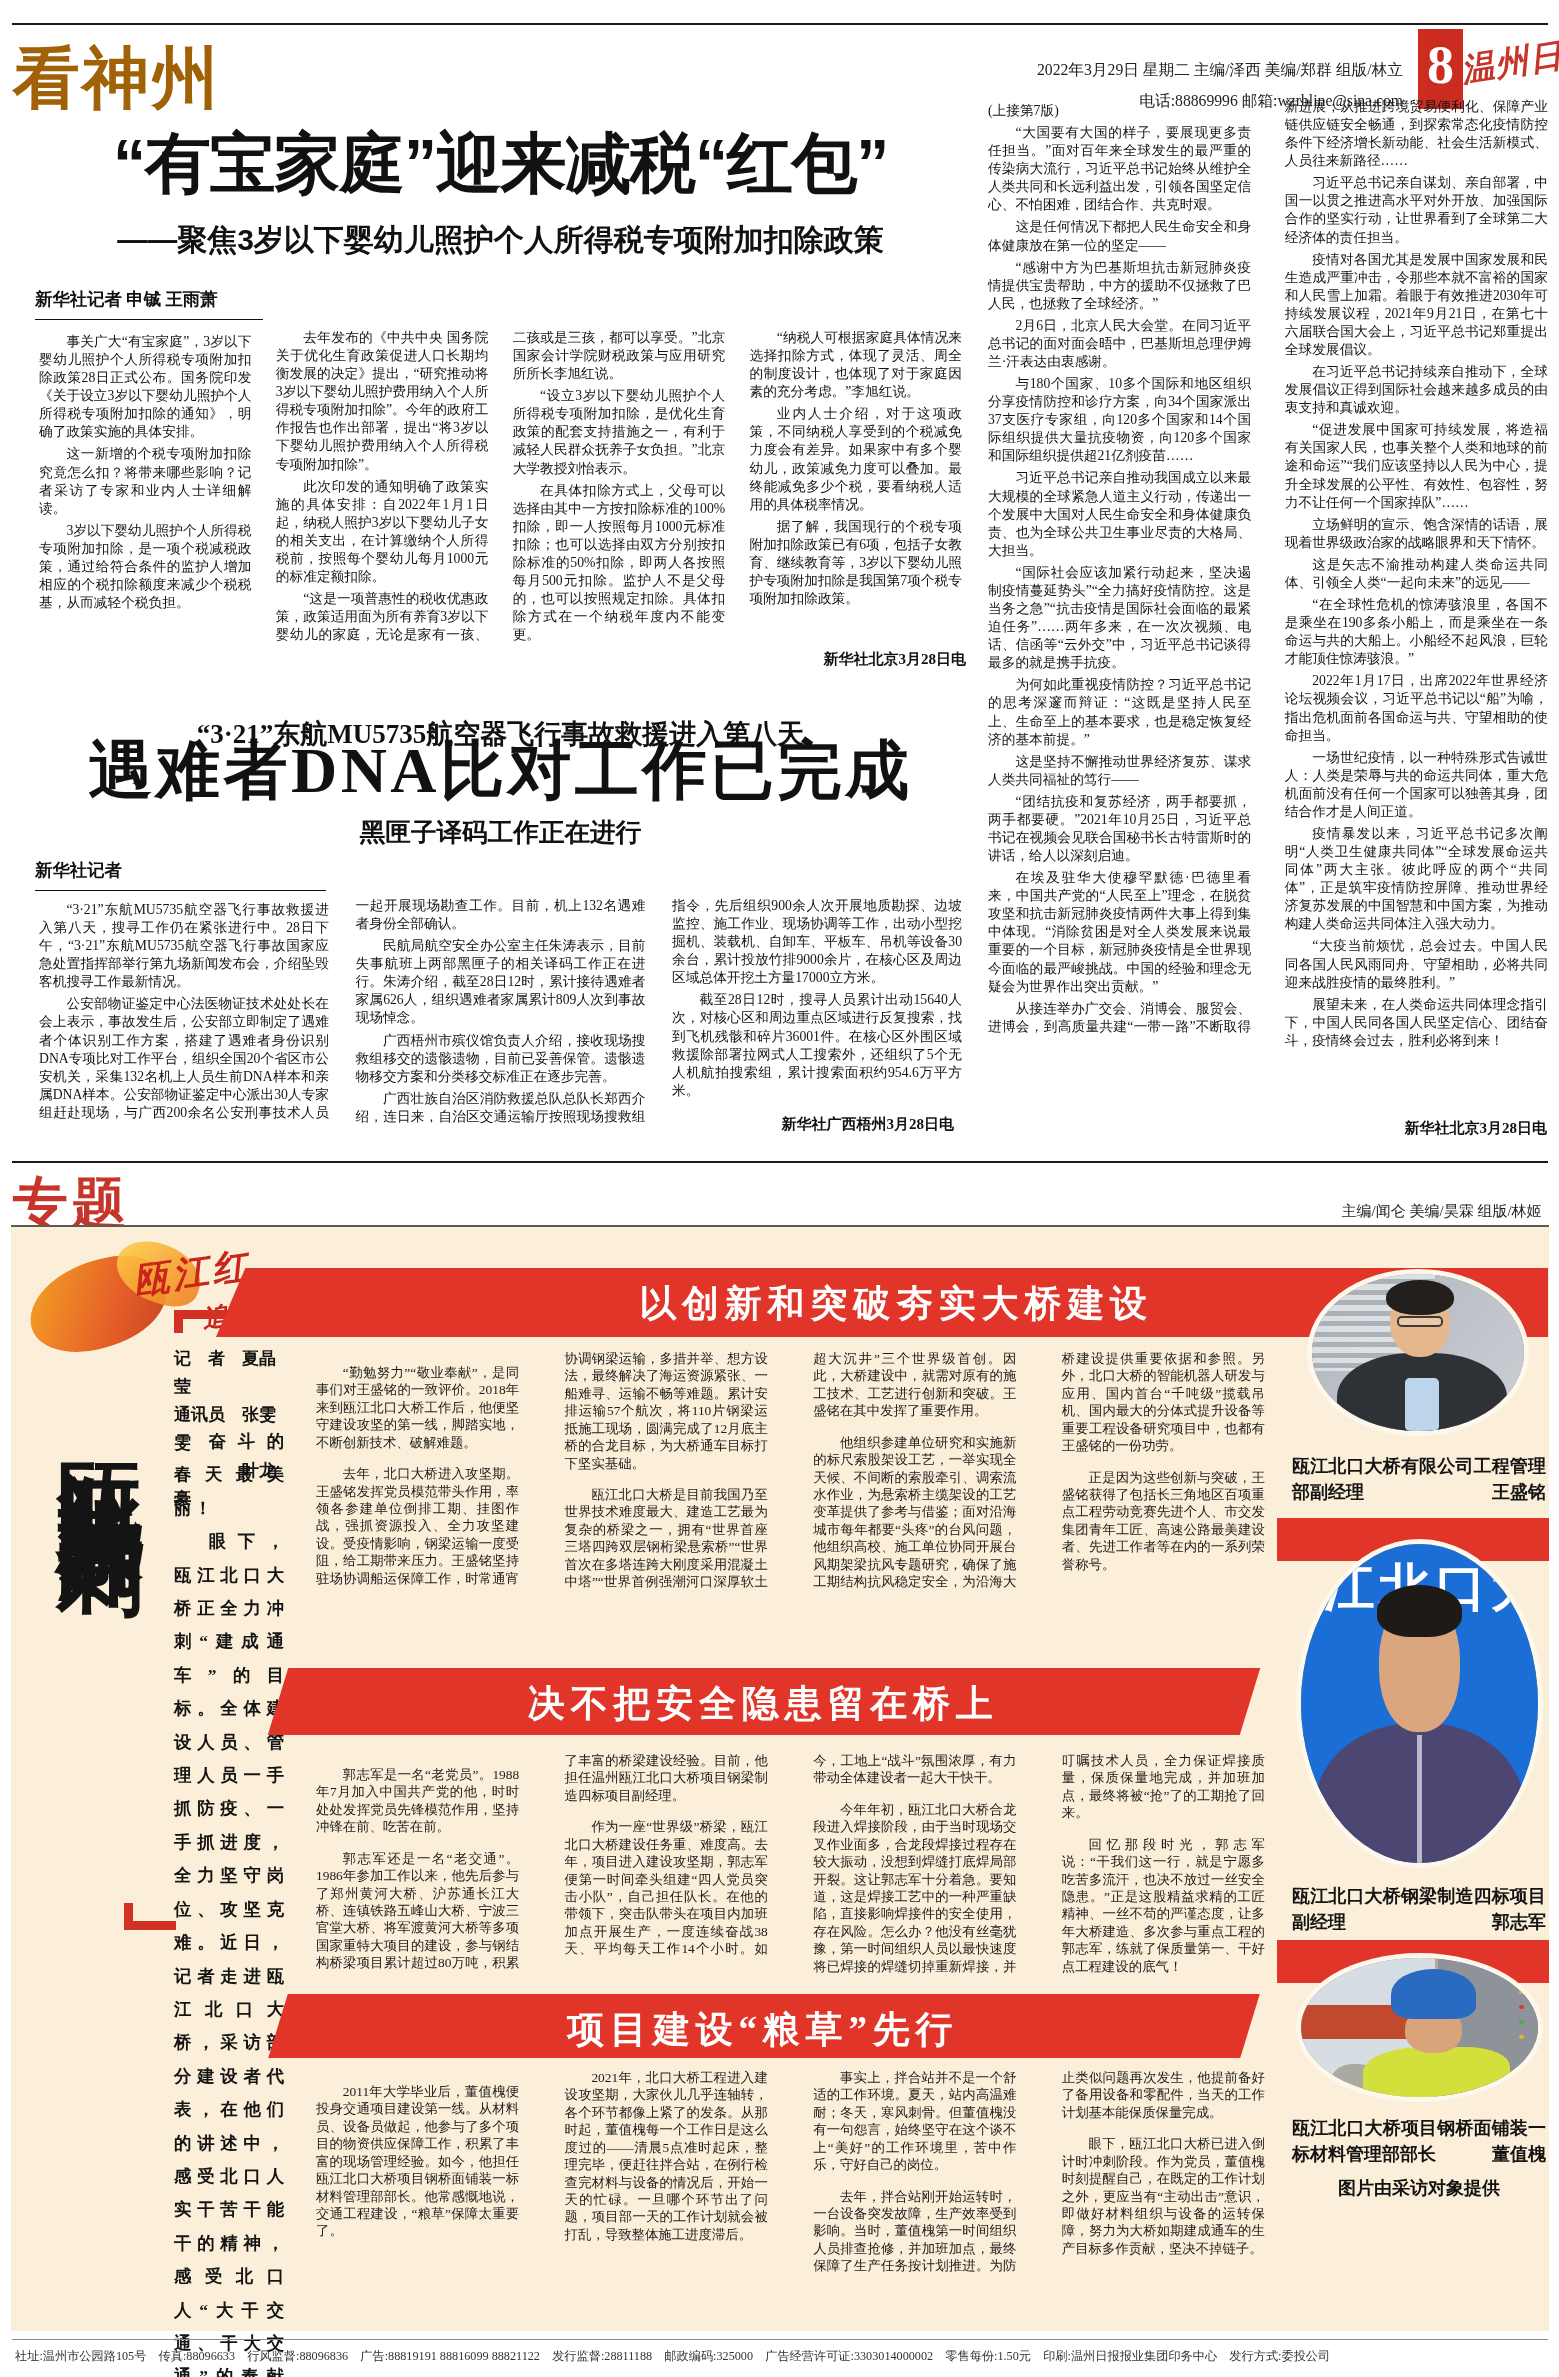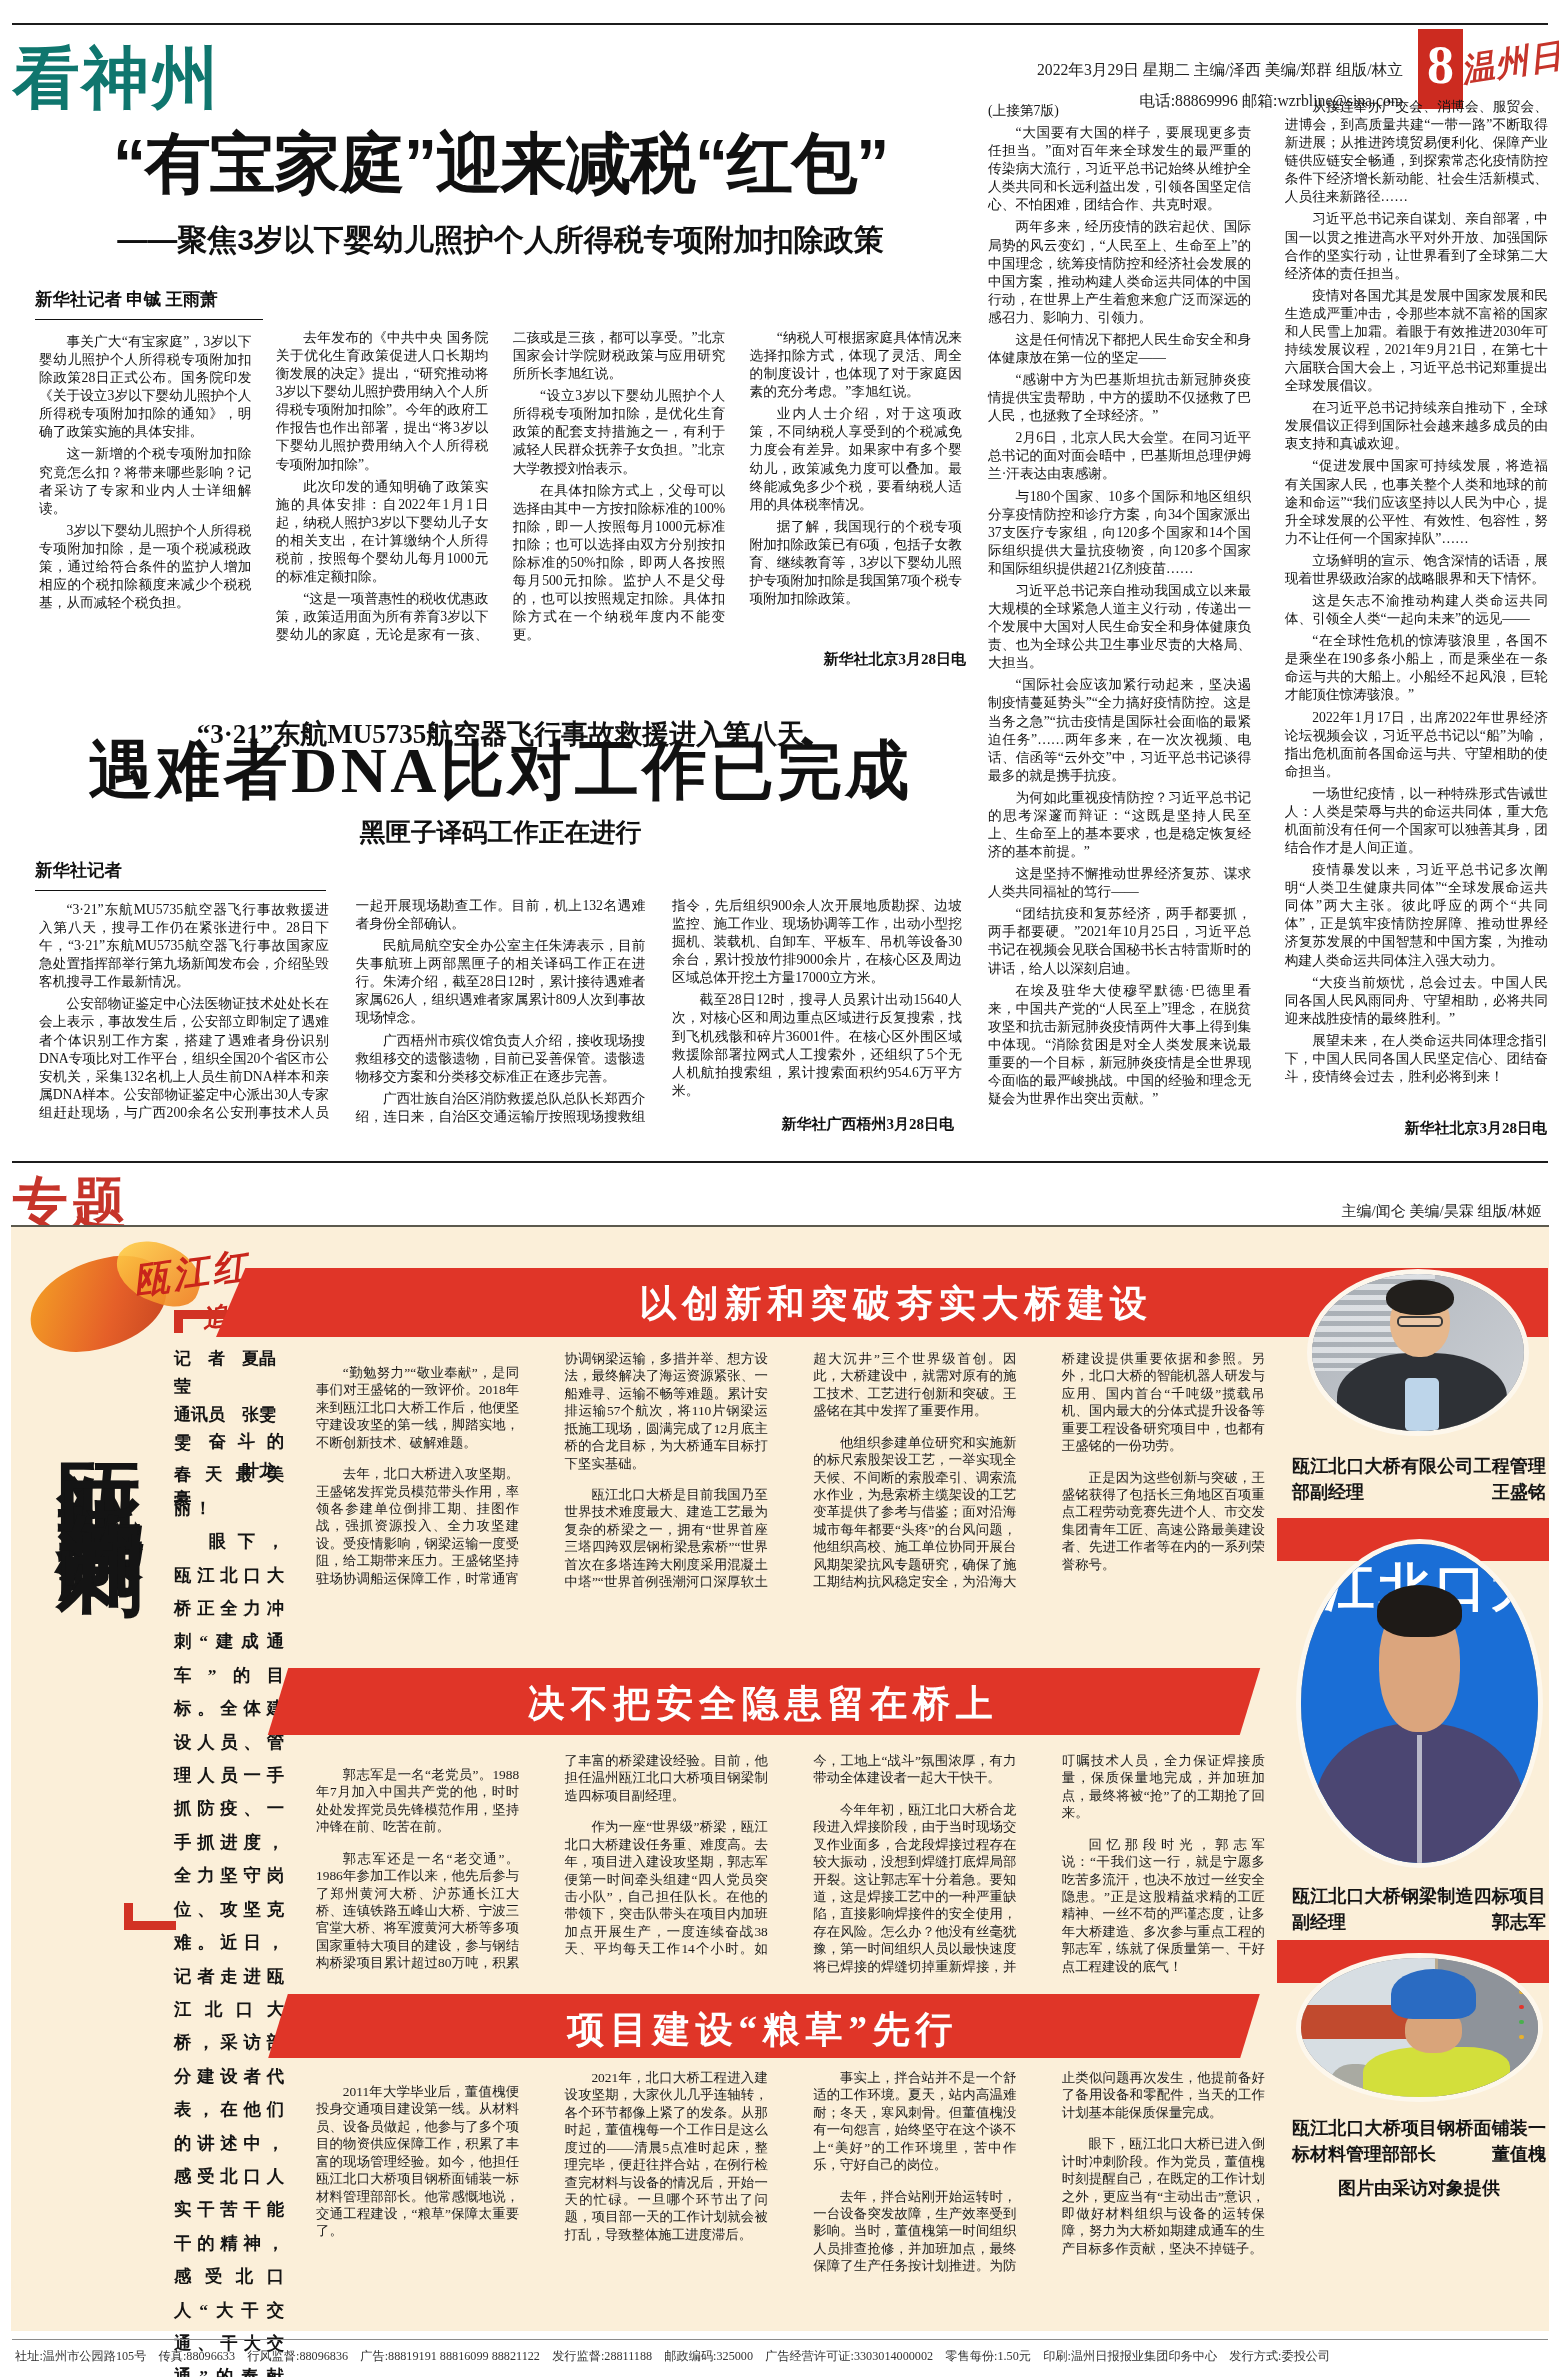--- a/index.html
+++ b/index.html
@@ -7,21 +7,21 @@
   #page {
     position:relative; width:1559px; height:2377px; margin:0 auto;
     background:#ffffff; overflow:hidden;
     font-family:"Liberation Serif", serif; color:#111;
   }
   .abs { position:absolute; }
   .sans { font-family:"Liberation Sans", sans-serif; }
 
   
   .rule-top { left:11.6px; top:23px; width:1536px; height:1.7px; background:#1c1c1c; }
-  .section-label { left:12.8px; top:33px; font-size:67px; font-weight:900; color:#0f766e; letter-spacing:2.3px; }
+  .section-label { left:12.8px; top:33px; font-size:67px; font-weight:900; color:#a16207; letter-spacing:2.3px; }
   .header-meta { right:156px; top:54px; width:640px; text-align:right; font-size:15.7px; line-height:2.0; color:#222; }
   .pagenum { left:1418px; top:29px; width:45px; height:80px; background:#cc2b20; }
   .pagenum span { position:absolute; left:0; top:4.7px; width:100%; text-align:center; font-size:54px; font-weight:bold; color:#fff; }
   .brand { left:1461px; top:41px; width:99px; font-size:33px; font-weight:bold; font-style:italic;
            color:#c6342a; transform:rotate(-9deg); letter-spacing:1.2px; white-space:nowrap; }
 
   
   .tax-headline { left:35px; top:129px; width:931px; text-align:center; font-size:66px; line-height:1.05;
                   font-weight:900; letter-spacing:-1.2px; }
   .tax-subhead  { left:35px; top:220px; width:931px; text-align:center; font-size:30px; font-weight:800; }
@@ -186,21 +186,20 @@
     <p>广西梧州市殡仪馆负责人介绍，接收现场搜救组移交的遗骸遗物，目前已妥善保管。遗骸遗物移交方案和分类移交标准正在逐步完善。</p>
     <p>广西壮族自治区消防救援总队总队长郑西介绍，连日来，自治区交通运输厅按照现场搜救组指令，先后组织900余人次开展地质勘探、边坡监控、施工作业、现场协调等工作，出动小型挖掘机、装载机、自卸车、平板车、吊机等设备30余台，累计投放竹排9000余片，在核心区及周边区域总体开挖土方量17000立方米。</p>
     <p>截至28日12时，搜寻人员累计出动15640人次，对核心区和周边重点区域进行反复搜索，找到飞机残骸和碎片36001件。在核心区外围区域救援除部署拉网式人工搜索外，还组织了5个无人机航拍搜索组，累计搜索面积约954.6万平方米。</p>
     <p>桂林理工大学教授吕玉增表示，技术人员对事故发生地的自然地理、地形地貌、地质和水文条件进行深入调查分析。重点分析了飞机撞击对地表和岩土层的结构破坏、掩埋的飞机残骸探测等问题，使用探地雷达等测定飞机撞击对浅部岩土层破坏，以及飞机残骸的分布情况，于24日完成数据处理、解译，基本掌握了飞机残骸在地下的大致分布和深度，为研究制定核心区域开挖方案，开展搜寻工作提供支持。</p>
   </div>
   <div class="abs dateline-abs dna-dateline">新华社广西梧州3月28日电</div>
 
   <div class="abs body-flow cont-body">
     <p class="noindent">(上接第7版)</p>
     <p>“大国要有大国的样子，要展现更多责任担当。”面对百年来全球发生的最严重的传染病大流行，习近平总书记始终从维护全人类共同和长远利益出发，引领各国坚定信心、不怕困难，团结合作、共克时艰。</p>
-    <p>两年多来，经历疫情的跌宕起伏、国际局势的风云变幻，“人民至上、生命至上”的中国理念，统筹疫情防控和经济社会发展的中国方案，推动构建人类命运共同体的中国行动，在世界上产生着愈来愈广泛而深远的感召力、影响力、引领力。</p>
     <p>这是任何情况下都把人民生命安全和身体健康放在第一位的坚定——</p>
     <p>“感谢中方为巴基斯坦抗击新冠肺炎疫情提供宝贵帮助，中方的援助不仅拯救了巴人民，也拯救了全球经济。”</p>
     <p>2月6日，北京人民大会堂。在同习近平总书记的面对面会晤中，巴基斯坦总理伊姆兰·汗表达由衷感谢。</p>
     <p>与180个国家、10多个国际和地区组织分享疫情防控和诊疗方案，向34个国家派出37支医疗专家组，向120多个国家和14个国际组织提供大量抗疫物资，向120多个国家和国际组织提供超21亿剂疫苗……</p>
     <p>习近平总书记亲自推动我国成立以来最大规模的全球紧急人道主义行动，传递出一个发展中大国对人民生命安全和身体健康负责、也为全球公共卫生事业尽责的大格局、大担当。</p>
     <p>“国际社会应该加紧行动起来，坚决遏制疫情蔓延势头”“全力搞好疫情防控。这是当务之急”“抗击疫情是国际社会面临的最紧迫任务”……两年多来，在一次次视频、电话、信函等“云外交”中，习近平总书记谈得最多的就是携手抗疫。</p>
     <p>为何如此重视疫情防控？习近平总书记的思考深邃而辩证：“这既是坚持人民至上、生命至上的基本要求，也是稳定恢复经济的基本前提。”</p>
     <p>这是坚持不懈推动世界经济复苏、谋求人类共同福祉的笃行——</p>
     <p>“团结抗疫和复苏经济，两手都要抓，两手都要硬。”2021年10月25日，习近平总书记在视频会见联合国秘书长古特雷斯时的讲话，给人以深刻启迪。</p>
     <p>在埃及驻华大使穆罕默德·巴德里看来，中国共产党的“人民至上”理念，在脱贫攻坚和抗击新冠肺炎疫情两件大事上得到集中体现。“消除贫困是对全人类发展来说最重要的一个目标，新冠肺炎疫情是全世界现今面临的最严峻挑战。中国的经验和理念无疑会为世界作出突出贡献。”</p>

